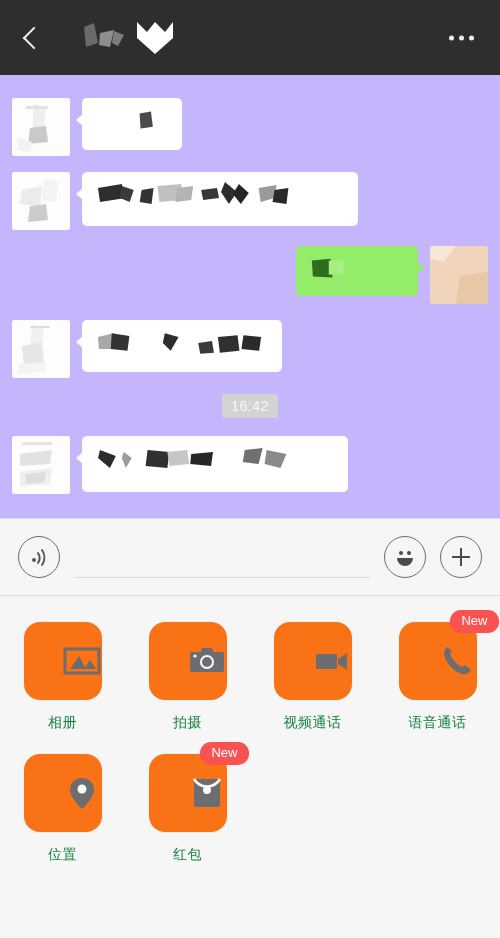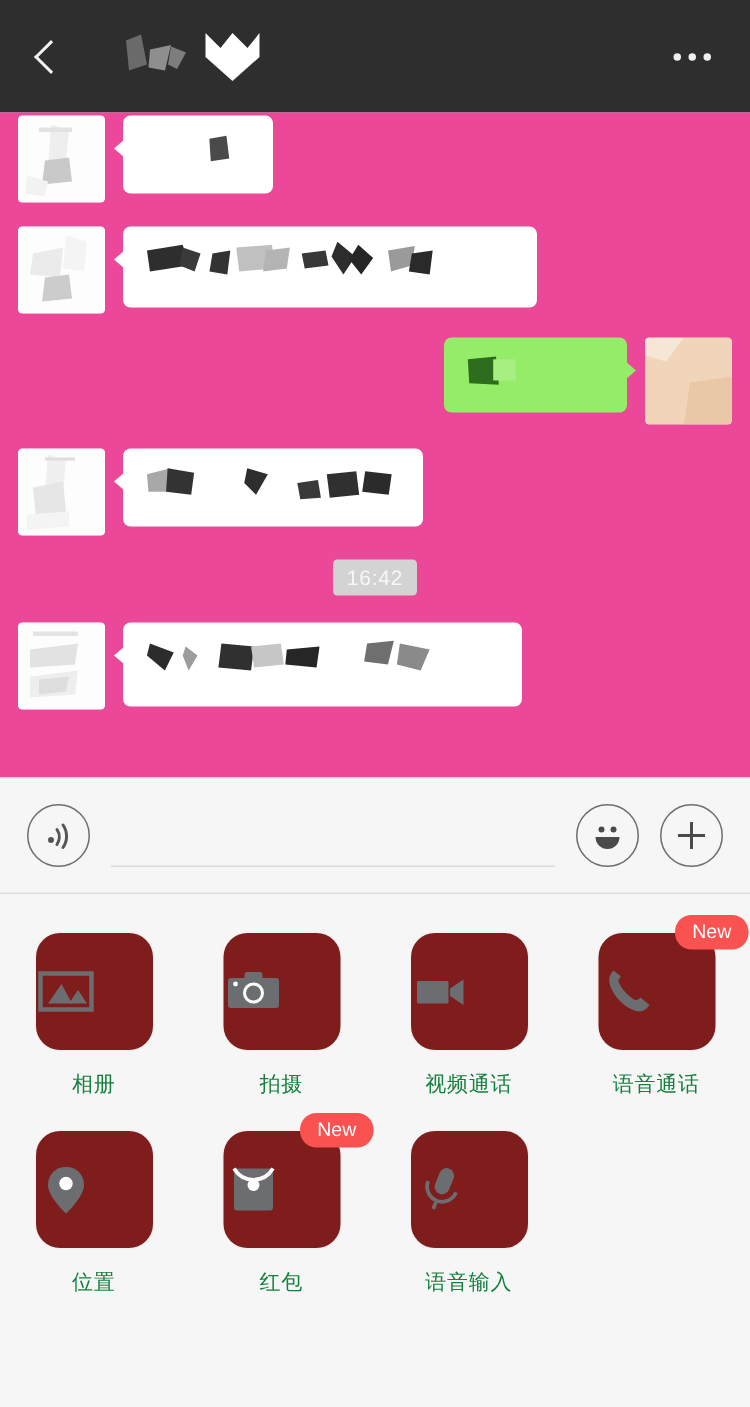--- a/index.html
+++ b/index.html
@@ -64,23 +64,23 @@
     height: 5px;
     border-radius: 50%;
     background: #f0f0f0;
     display: block;
   }
 
   
   .chat-area {
     position: relative;
     height: 443px;
-    background: #ec4899;
+    background: #c4b5fd;
     overflow: hidden;
-    padding-top: 2px;
+    padding-top: 23px;
     box-sizing: border-box;
   }
   .msg-row {
     display: flex;
     align-items: flex-start;
     padding: 0 12px;
     margin-bottom: 16px;
   }
   .msg-row.out {
     justify-content: flex-end;
@@ -213,25 +213,25 @@
   .panel-cell {
     display: flex;
     flex-direction: column;
     align-items: center;
     cursor: pointer;
     position: relative;
   }
   .tile {
     width: 78px;
     height: 78px;
-    background: #7f1d1d;
+    background: #f97316;
     border-radius: 16px;
     display: flex;
     align-items: center;
-    justify-content: flex-start;
+    justify-content: flex-end;
     position: relative;
     box-shadow: 0 0 0 1px #f1f1f1;
   }
   .tile-label {
     margin-top: 14px;
     font-size: 14px;
     color: #15803d;
     letter-spacing: 0.5px;
   }
   .badge-new {
@@ -482,27 +482,15 @@
         <svg width="40" height="40" viewBox="0 0 40 40">
           <rect x="7" y="6" width="26" height="28" rx="2" fill="#6b6d70"></rect>
           <path d="M7 6 C13 16 27 16 33 6" stroke="#fcfcfc" stroke-width="2.5" fill="none"></path>
           <circle cx="20" cy="17" r="4" fill="#fcfcfc"></circle>
         </svg>
       </div>
       <span class="tile-label">红包</span>
     </div>
 
 
-    <div class="panel-cell">
-      <div class="tile">
-        <svg width="40" height="40" viewBox="0 0 40 40">
-          <g transform="rotate(22 20 20)">
-            <rect x="15" y="5" width="10" height="18" rx="5" fill="#6b6d70"></rect>
-            <path d="M10 18 A 10 10 0 0 0 30 18" stroke="#6b6d70" stroke-width="2.5" fill="none"></path>
-            <line x1="20" y1="28" x2="20" y2="34" stroke="#6b6d70" stroke-width="2.5"></line>
-          </g>
-        </svg>
-      </div>
-      <span class="tile-label">语音输入</span>
-    </div>
 
   </div>
 </div>
 
 </body></html>

